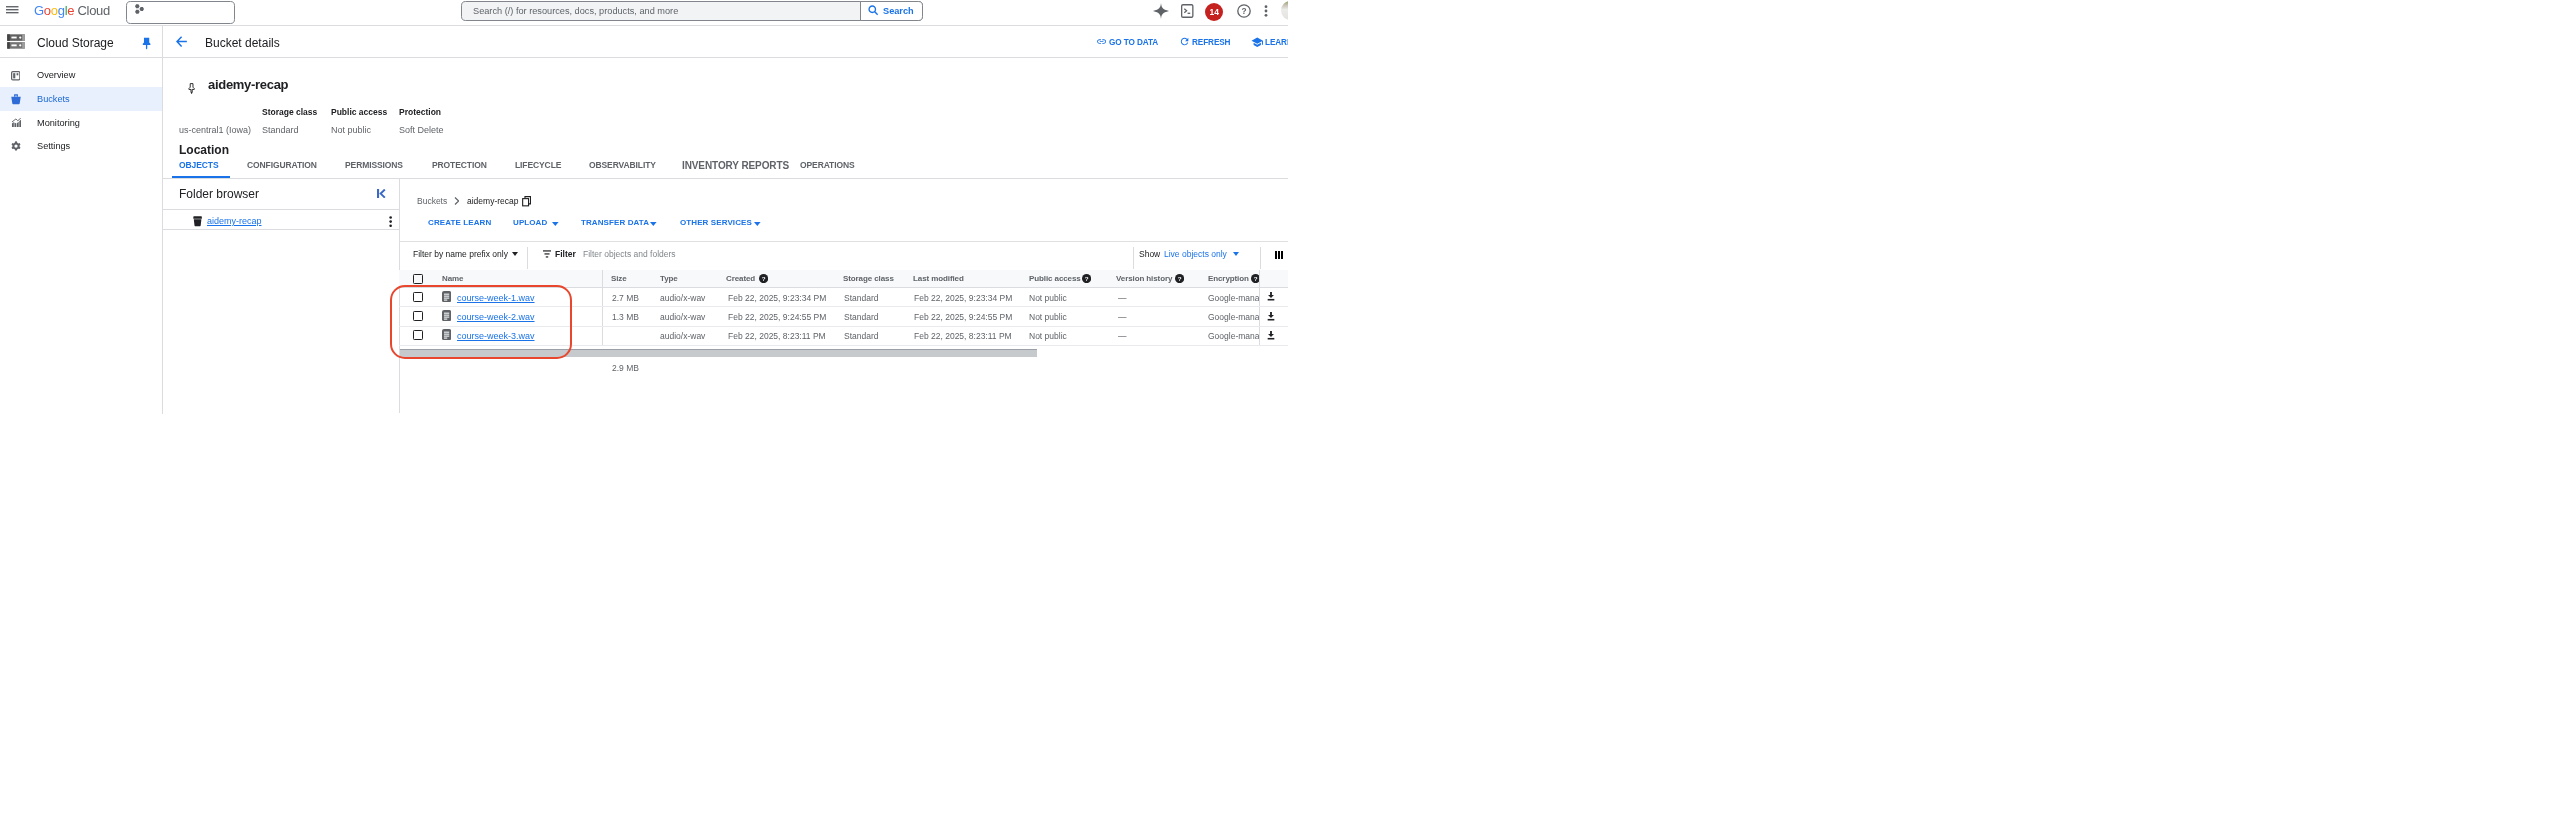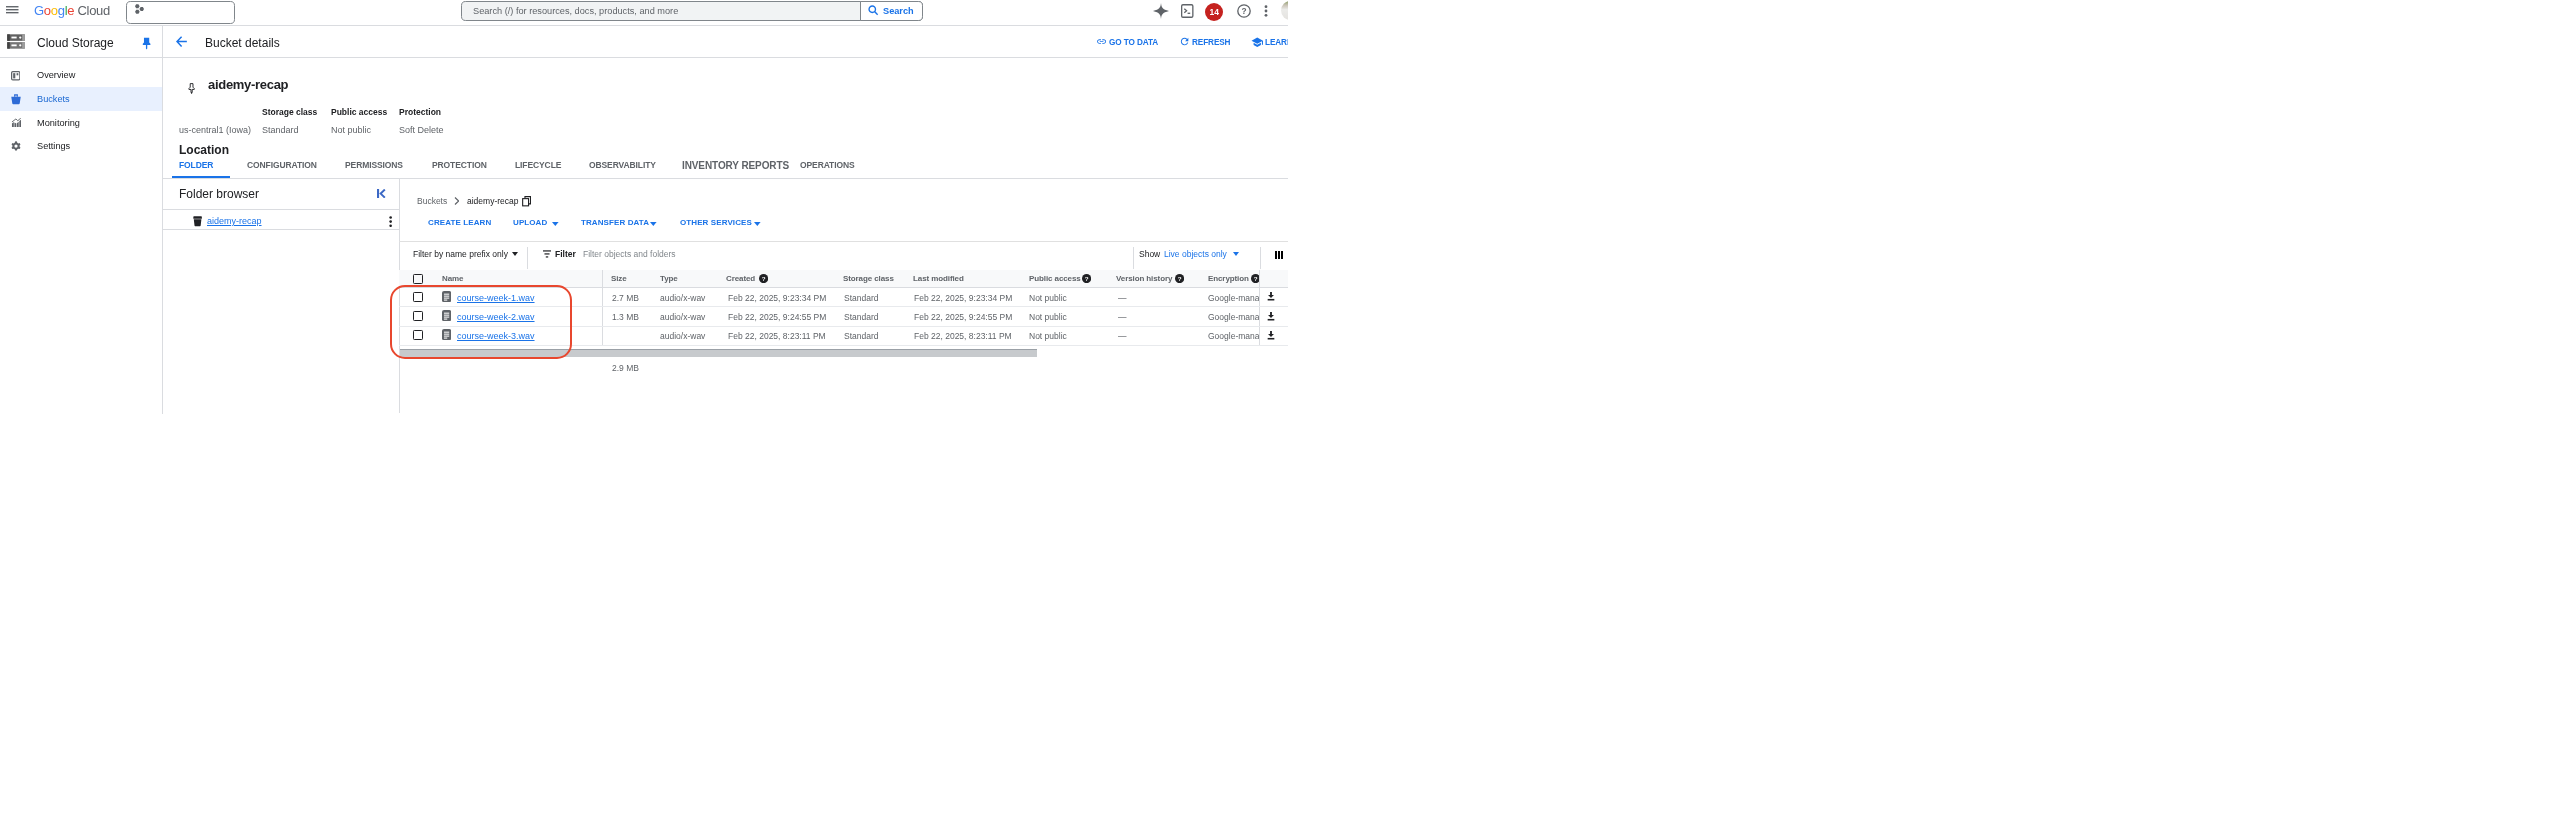--- a/index.html
+++ b/index.html
@@ -140,21 +140,21 @@
 <div class="abs dark" style="left:179px;top:107px;font-size:12px;font-weight:bold;margin-top:36px;">Location</div>
 <div class="abs dark" style="left:262px;top:107px;font-size:8.5px;font-weight:bold;">Storage class</div>
 <div class="abs dark" style="left:331px;top:107px;font-size:8.5px;font-weight:bold;">Public access</div>
 <div class="abs dark" style="left:399px;top:107px;font-size:8.5px;font-weight:bold;">Protection</div>
 <div class="abs gray" style="left:179px;top:125px;font-size:9px;">us-central1 (Iowa)</div>
 <div class="abs gray" style="left:262px;top:125px;font-size:9px;">Standard</div>
 <div class="abs gray" style="left:331px;top:125px;font-size:9px;">Not public</div>
 <div class="abs gray" style="left:399px;top:125px;font-size:9px;">Soft Delete</div>
 
 <div class="abs" style="left:162px;top:178px;width:1126px;height:0.7px;background:#dadce0;"></div>
-<div class="abs" style="left:179px;top:160px;font-size:8.5px;font-weight:bold;letter-spacing:-0.1px;color:#1a73e8;">FOLDER</div>
+<div class="abs" style="left:179px;top:160px;font-size:8.5px;font-weight:bold;letter-spacing:-0.1px;color:#1a73e8;">OBJECTS</div>
 <div class="abs gray" style="left:247px;top:160px;font-size:8.5px;font-weight:bold;letter-spacing:-0.1px;">CONFIGURATION</div>
 <div class="abs gray" style="left:345px;top:160px;font-size:8.5px;font-weight:bold;letter-spacing:-0.1px;">PERMISSIONS</div>
 <div class="abs gray" style="left:432px;top:160px;font-size:8.5px;font-weight:bold;letter-spacing:-0.1px;">PROTECTION</div>
 <div class="abs gray" style="left:515px;top:160px;font-size:8.5px;font-weight:bold;letter-spacing:-0.1px;">LIFECYCLE</div>
 <div class="abs gray" style="left:589px;top:160px;font-size:8.5px;font-weight:bold;letter-spacing:-0.1px;">OBSERVABILITY</div>
 <div class="abs gray" style="left:682px;top:160px;font-size:10px;font-weight:bold;letter-spacing:-0.1px;">INVENTORY REPORTS</div>
 <div class="abs gray" style="left:800px;top:160px;font-size:8.5px;font-weight:bold;letter-spacing:-0.1px;">OPERATIONS</div>
 <div class="abs" style="left:172px;top:176px;width:58px;height:2px;background:#1a73e8;"></div>
 
 <div class="abs" style="left:399px;top:178px;width:0.7px;height:235px;background:#dadce0;"></div>

